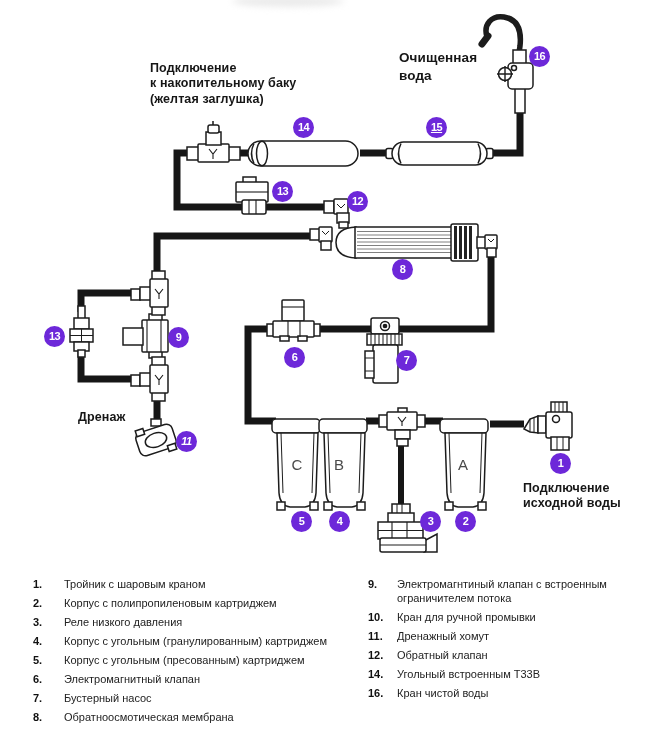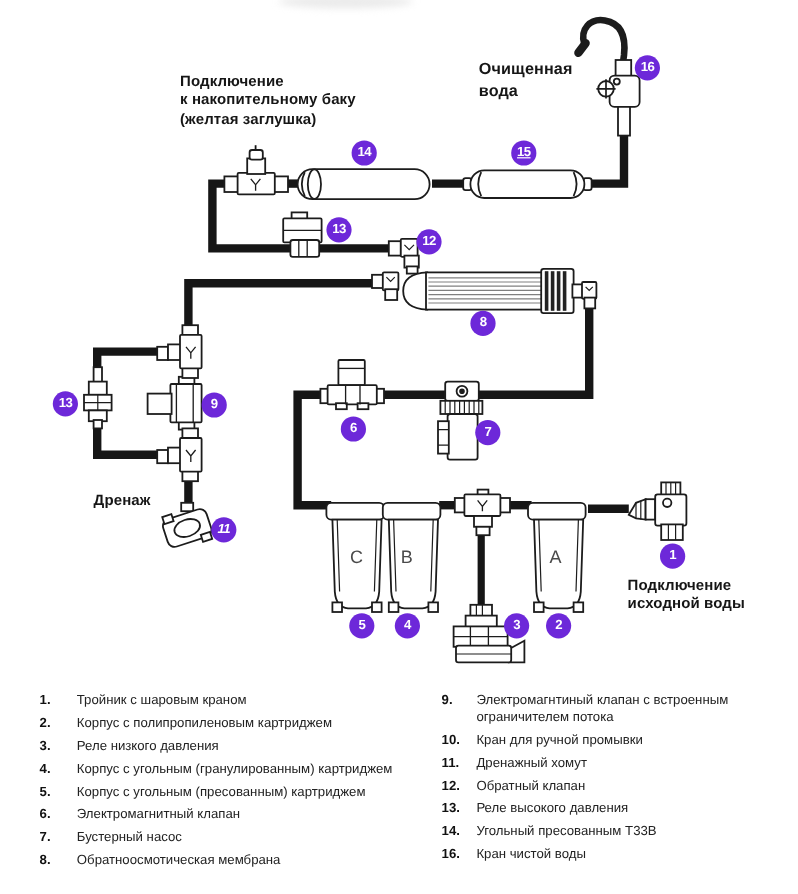--- a/index.html
+++ b/index.html
@@ -335,25 +335,21 @@
       </div>
     <div class="lrow">
         <span class="lnum">11.</span>
         <span class="ltext">Дренажный хомут</span>
       </div>
     <div class="lrow">
         <span class="lnum">12.</span>
         <span class="ltext">Обратный клапан</span>
       </div>
     <div class="lrow">
-        <span class="lnum">13.</span>
-        <span class="ltext">Реле высокого давления</span>
-      </div>
-    <div class="lrow">
         <span class="lnum">14.</span>
-        <span class="ltext">Угольный пресованным T33B</span>
+        <span class="ltext">Угольный встроенным T33B</span>
       </div>
     <div class="lrow">
         <span class="lnum">16.</span>
         <span class="ltext">Кран чистой воды</span>
       </div>
   </div>
 </div>
 
 </body></html>

